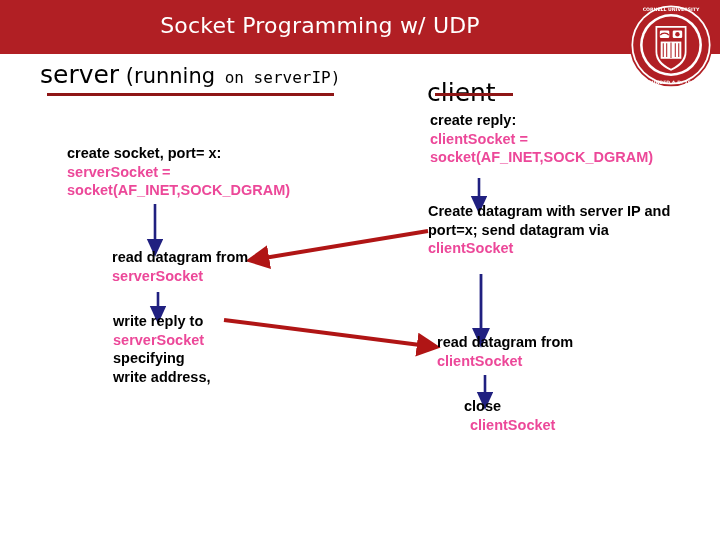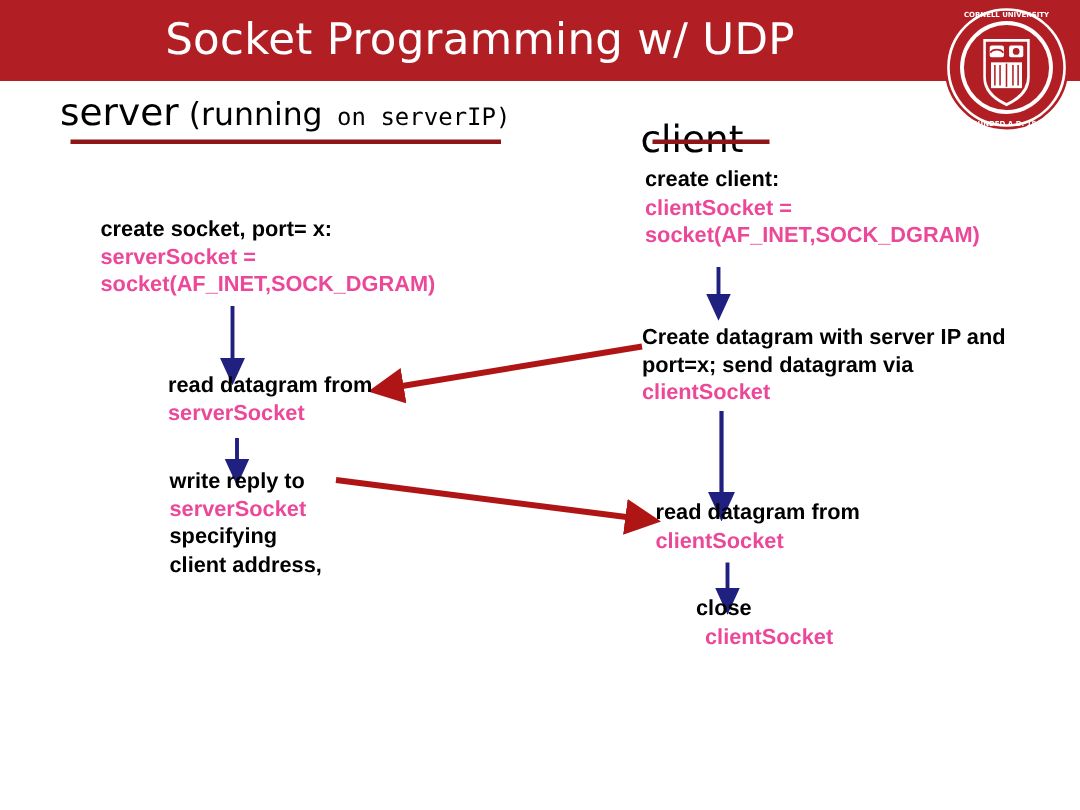--- a/index.html
+++ b/index.html
@@ -24,21 +24,21 @@
     height: 54px;
     background: #b11f24;
   }
   .header-title {
     position: absolute;
     left: 0;
     top: 3px;
     width: 640px;
     text-align: center;
     color: #ffffff;
-    font-size: 29px;
+    font-size: 22px;
     font-weight: 400;
     letter-spacing: 0.2px;
     line-height: 46px;
     white-space: nowrap;
     font-family: "DejaVu Sans", sans-serif;
   }
 
   
   .seal {
     position: absolute;
@@ -191,30 +191,30 @@
 
   <div class="block" style="left:112px; top:194px;">
     <div class="blk">read datagram from</div>
     <div class="red">serverSocket</div>
   </div>
 
   <div class="block" style="left:113px; top:258px;">
     <div class="blk">write reply to</div>
     <div class="red">serverSocket</div>
     <div class="blk">specifying</div>
-    <div class="blk">client address,</div>
+    <div class="blk">write address,</div>
   </div>
 
   <div class="block" style="left:430px; top:57px;">
-    <div class="blk">create client:</div>
+    <div class="blk">create reply:</div>
     <div class="red">clientSocket =</div>
     <div class="red">socket(AF_INET,SOCK_DGRAM)</div>
   </div>
 
-  <div class="block" style="left:428px; top:162px;">
+  <div class="block" style="left:428px; top:148px;">
     <div class="blk">Create datagram with server IP and</div>
     <div class="blk">port=x; send datagram via</div>
     <div class="red">clientSocket</div>
   </div>
 
   <div class="block" style="left:437px; top:279px;">
     <div class="blk">read datagram from</div>
     <div class="red">clientSocket</div>
   </div>
 

